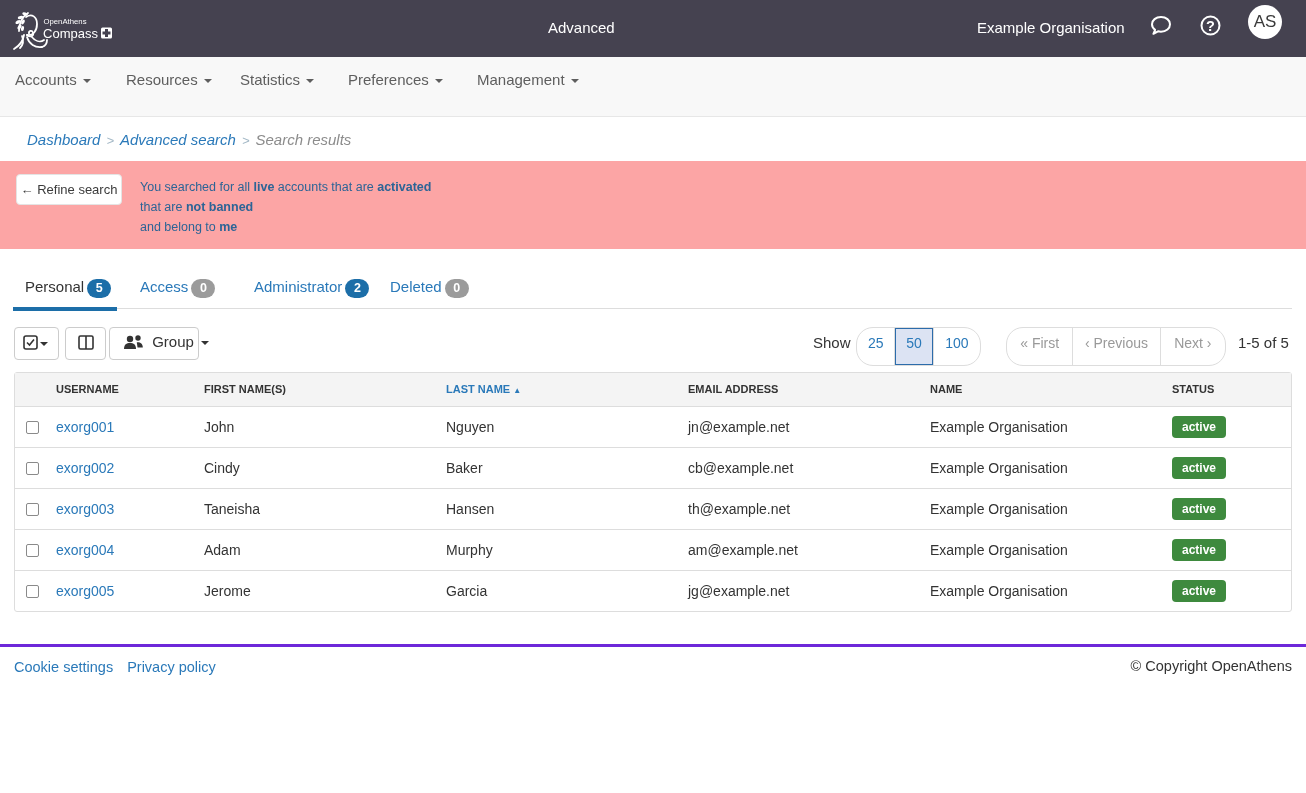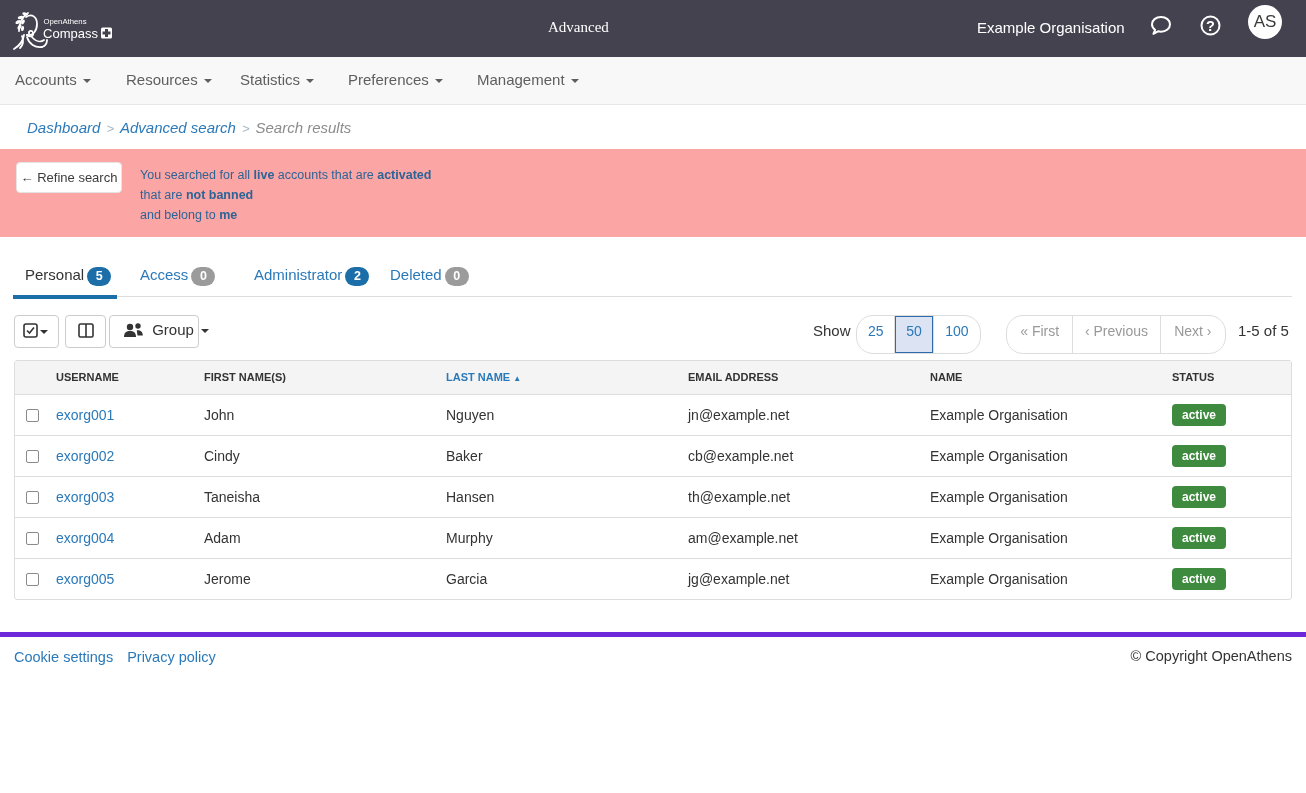--- a/index.html
+++ b/index.html
@@ -5,27 +5,27 @@
 <style>
 * { margin:0; padding:0; box-sizing:border-box; }
 html,body { width:1306px; height:793px; background:#fff; font-family:"Liberation Sans", sans-serif; }
 a { text-decoration:none; }
 
 
 .topbar { position:relative; height:57px; background:#454250; }
 .searchpill { position:absolute; left:198px; top:10px; width:329px; height:33px; border-radius:17px; background:#1e2a36; }
 .searchpill .ph { position:absolute; left:15px; top:9px; font-size:14px; color:#f5f6f7; }
 .searchpill svg { position:absolute; right:9px; top:7px; }
-.advanced { position:absolute; left:548px; top:19px; font-size:15px; color:#fff;font-family:Liberation Serif, serif; }
+.advanced { position:absolute; left:548px; top:19px; font-size:15px; color:#fff; }
 .orgname { position:absolute; left:977px; top:19px; font-size:15px; color:#fff; }
 .navicon { position:absolute; top:15px; }
 .avatar { position:absolute; left:1248px; top:5px; width:34px; height:34px; border-radius:50%; background:#fff; color:#3a3a3a; font-size:17px; text-align:center; line-height:34px; }
 
 
-.subnav { position:relative; height:48px; background:#f8f8f8; border-bottom:1px solid #e7e7e7; }
+.subnav { position:relative; height:60px; background:#f8f8f8; border-bottom:1px solid #e7e7e7; }
 .subnav .item { position:absolute; top:14px; font-size:15px; color:#5e5e5e; }
 .caret { display:inline-block; width:0; height:0; border-left:4px solid transparent; border-right:4px solid transparent; border-top:4px solid #5e5e5e; margin-left:6px; vertical-align:2px; }
 
 
 .crumbs { height:44px; padding:14px 0 0 27px; font-size:15px;font-style:italic; }
 .crumbs a { color:#2a79b9; }
 .crumbs .sep { color:#a3b8c6; margin:0 6px; font-size:13px; }
 .crumbs .cur { color:#8c8c8c; }
 
 
@@ -58,21 +58,21 @@
 .tblwrap { margin:0 14px; border:1px solid #ddd; border-radius:3px; }
 table { width:100%; border-collapse:collapse; table-layout:fixed; font-size:14px; color:#333; }
 thead th { height:33px; background:#f4f4f4; font-size:11px; font-weight:bold; color:#333; text-align:left; padding-left:8px; }
 tbody td { height:41px; border-top:1px solid #ddd; padding-left:8px; }
 tbody td:first-child { padding-left:0; }
 tbody a { color:#2a79b9; }
 .gbadge { display:inline-block; background:#3e8a3e; color:#fff; font-size:12px; font-weight:bold; padding:4px 10px; border-radius:4px; }
 .cb { appearance:none; -webkit-appearance:none; width:13px; height:13px; border:1px solid #8a8a8a; border-radius:2px; background:#fff; margin:0 0 0 11px; vertical-align:-2px; }
 
 
-.footer { border-top:5px solid #6d28d9; margin-top:32px; position:relative; height:50px; }
+.footer { border-top:3px solid #6d28d9; margin-top:32px; position:relative; height:50px; }
 .footer a { color:#2a79b9; font-size:14.5px; }
 .footer .links { position:absolute; left:14px; top:11px; }
 .footer .links a { margin-right:14px; }
 .footer .copy { position:absolute; right:14px; top:11px; font-size:14.5px; color:#333; }
 </style>
 </head>
 <body>
 
 <div class="topbar">
   <svg width="120" height="50" viewBox="0 0 120 50" style="position:absolute;left:10px;top:5px;">

